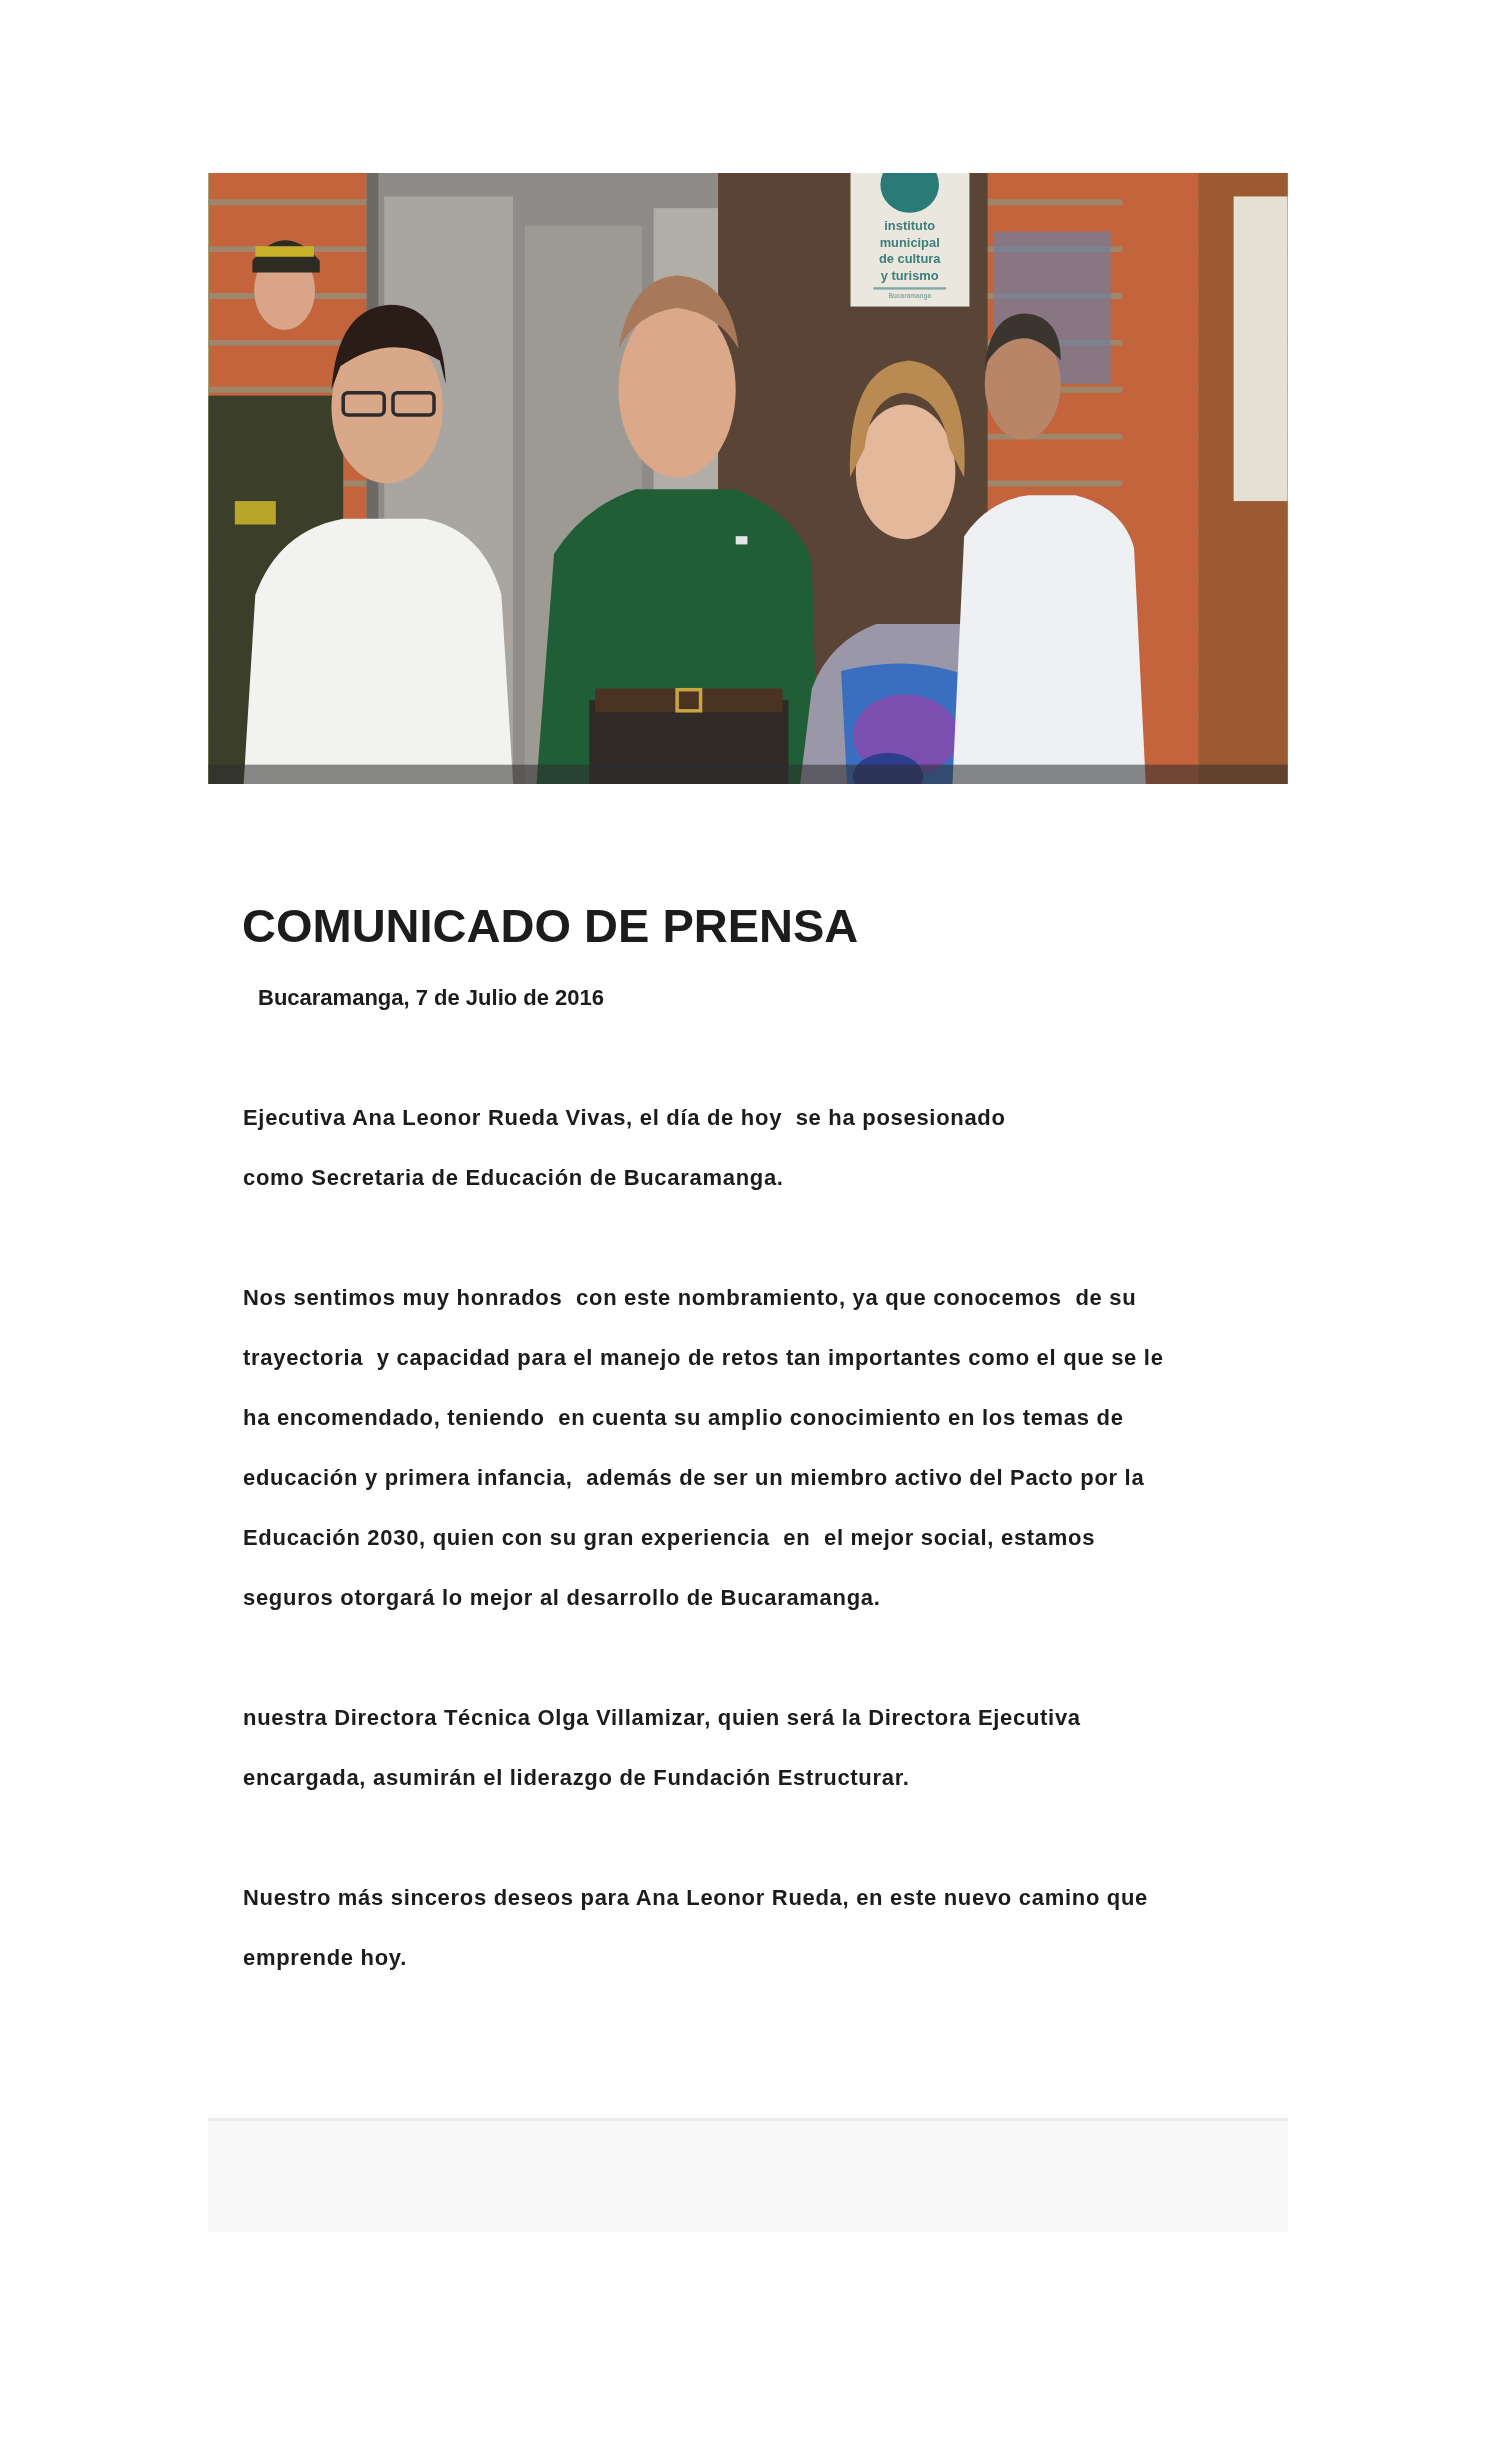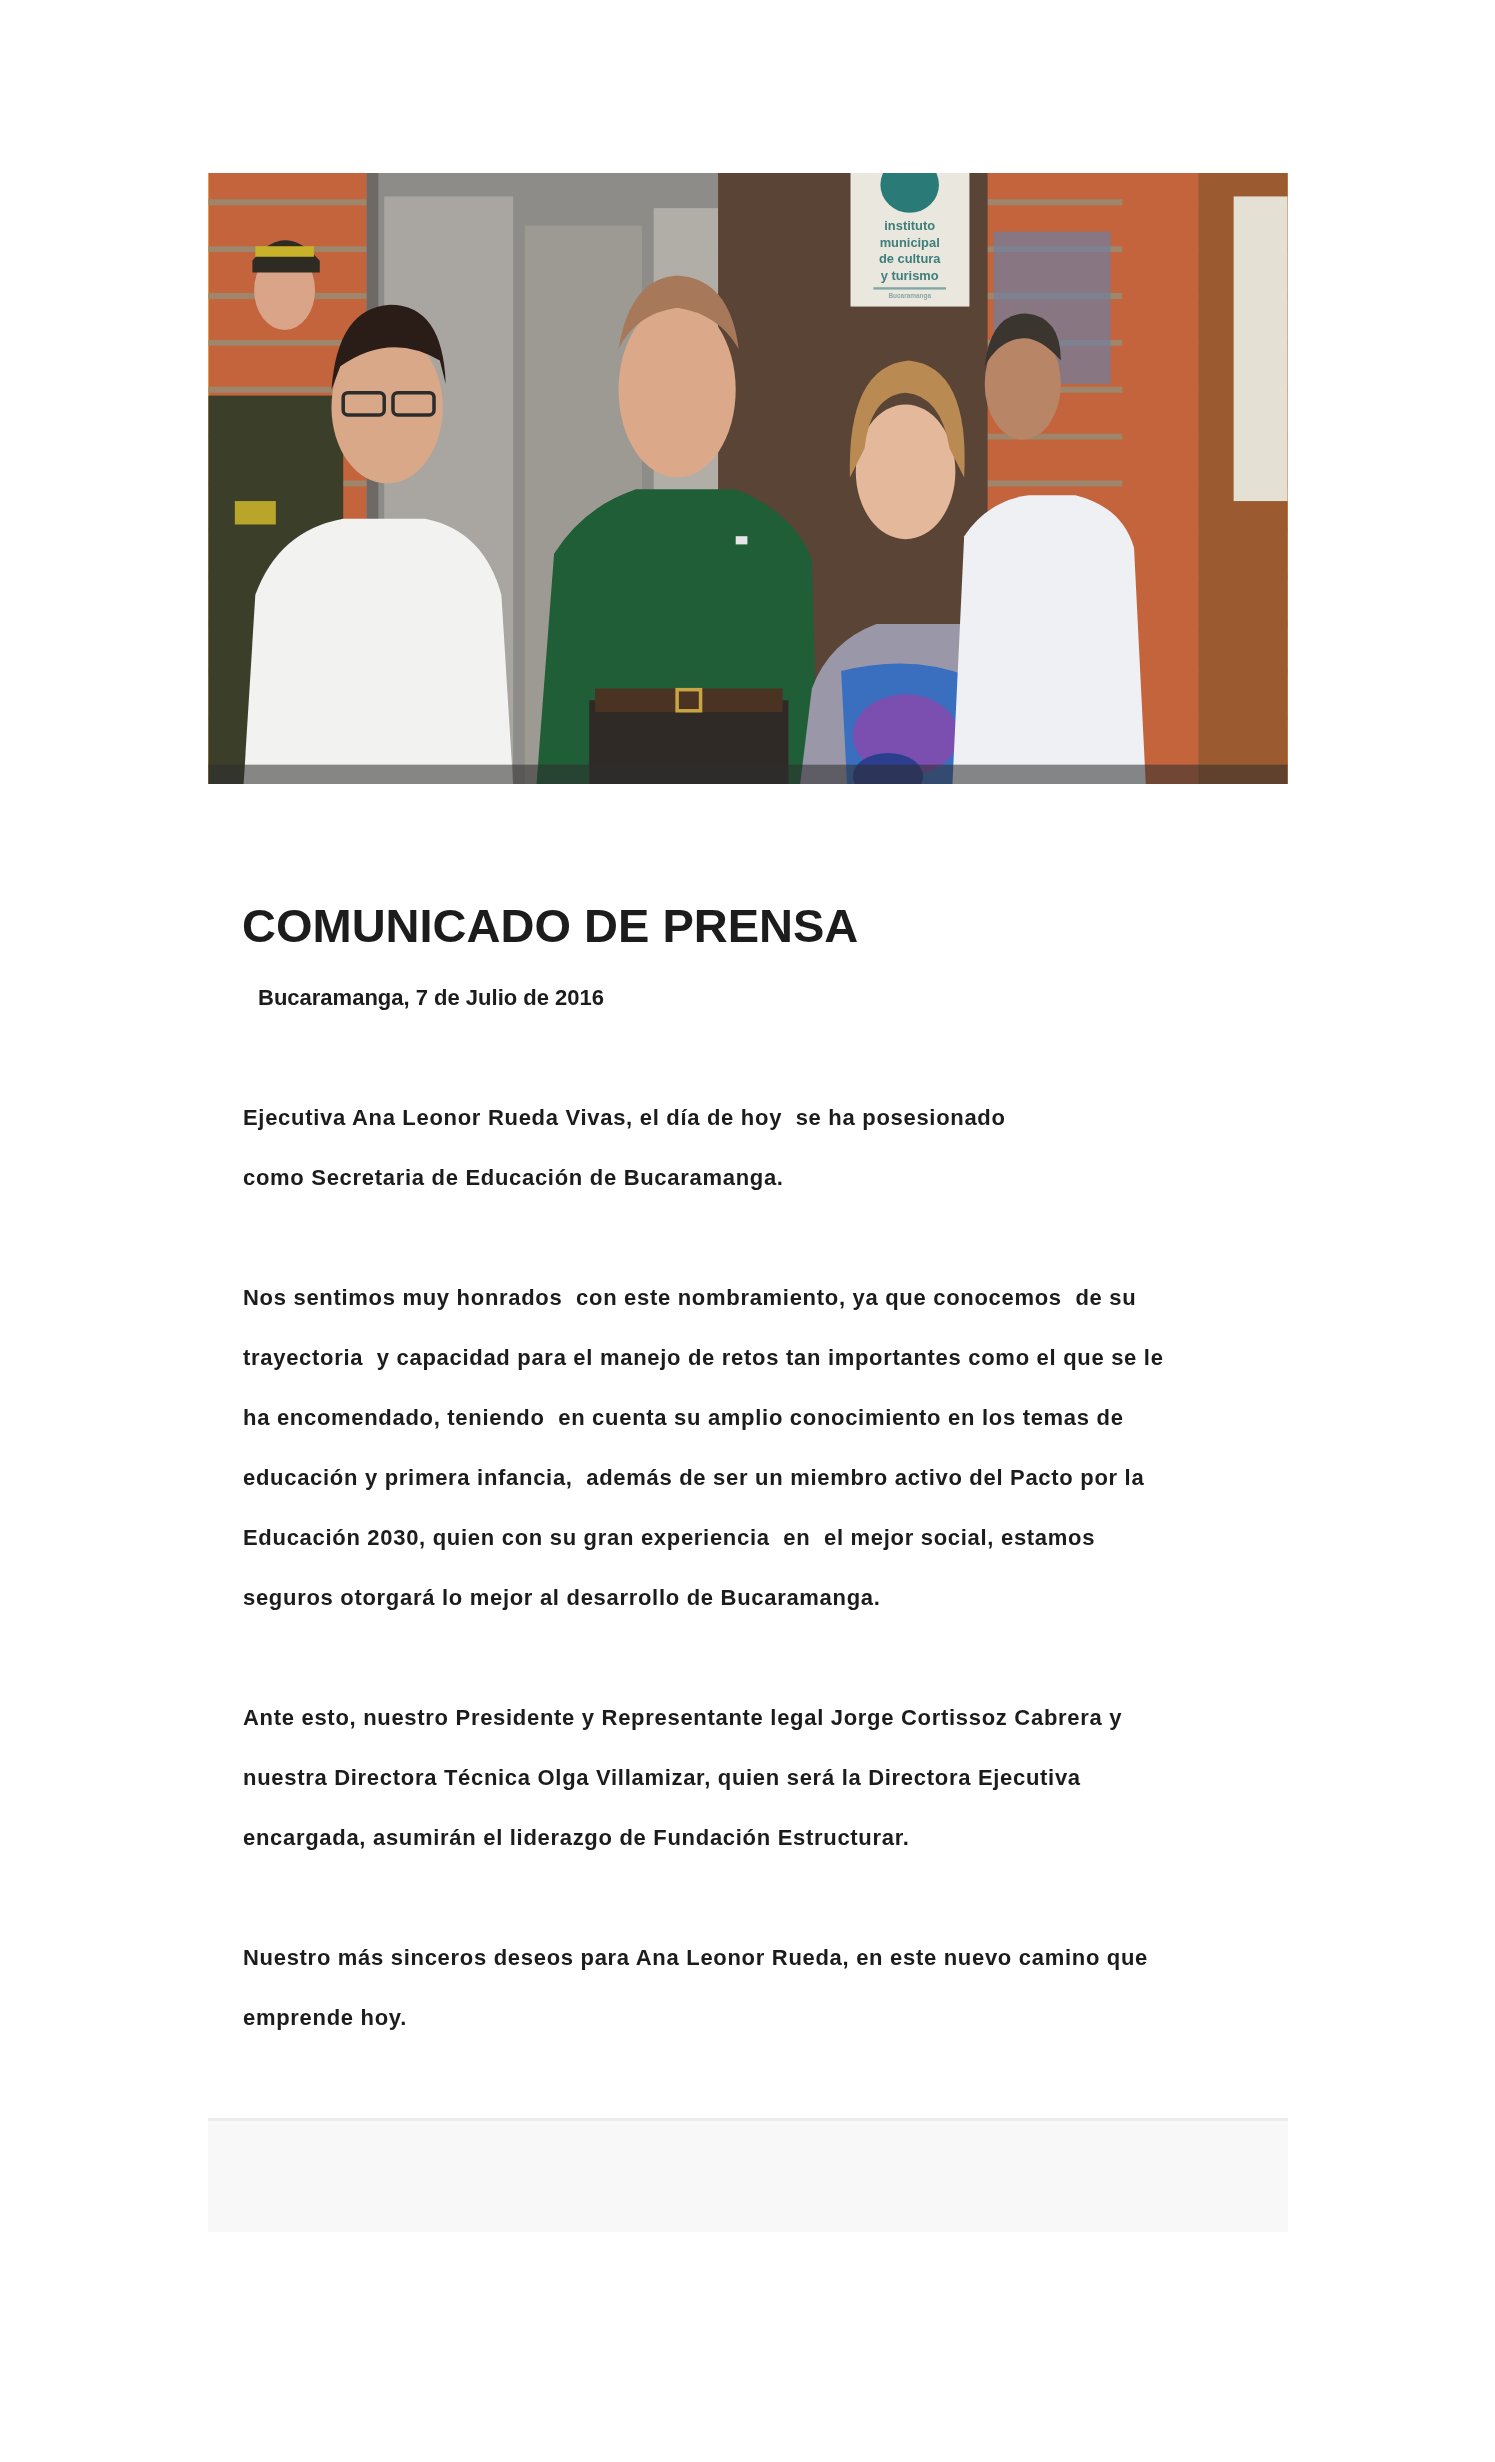--- a/index.html
+++ b/index.html
@@ -1,20 +1,20 @@
 <!DOCTYPE html>
 <html style="font-size:9.4px"><head>
 <meta charset="utf-8">
 <style>
   html, body { margin: 0; padding: 0; background: #ffffff; }
   body { width: 1495px; height: 2462px; position: relative; overflow: hidden;
          font-family: "Liberation Sans", sans-serif; color: #1c1c1c; }
 
   .photo { position: absolute; left: 208px; top: 173px; width: 1080px; height: 611px; overflow: hidden;
-           background: #fde047; }
+           background: #86efac; }
   .photo svg { display: block; width: 1080px; height: 611px; }
 
   .title { position: absolute; left: 242px; top: 899px; margin: 0;
            font-size: 47px; line-height: 53px; font-weight: 700; white-space: nowrap; color: #1c1c1c; }
   .date { position: absolute; left: 258px; top: 985px; margin: 0;
           font-size: 22px; line-height: 26px; font-weight: 700; white-space: nowrap; color: #1c1c1c; }
 
   .body { position: absolute; left: 243px; top: 1088px; width: 1044px; }
   .para { margin: 0 0 60px 0; }
   .line { display: block; font-size: 22px; line-height: 60px; font-weight: 700;
@@ -126,21 +126,20 @@
   </p>
   <p class="para">
     <span class="line">Nos sentimos muy honrados  con este nombramiento, ya que conocemos  de su</span>
     <span class="line">trayectoria  y capacidad para el manejo de retos tan importantes como el que se le</span>
     <span class="line">ha encomendado, teniendo  en cuenta su amplio conocimiento en los temas de</span>
     <span class="line">educación y primera infancia,  además de ser un miembro activo del Pacto por la</span>
     <span class="line">Educación 2030, quien con su gran experiencia  en  el mejor social, estamos</span>
     <span class="line">seguros otorgará lo mejor al desarrollo de Bucaramanga.</span>
   </p>
   <p class="para">
-    <span class="line">Ante esto, nuestro Presidente y Representante legal Jorge Cortissoz Cabrera y</span>
     <span class="line">nuestra Directora Técnica Olga Villamizar, quien será la Directora Ejecutiva</span>
     <span class="line">encargada, asumirán el liderazgo de Fundación Estructurar.</span>
   </p>
   <p class="para">
     <span class="line">Nuestro más sinceros deseos para Ana Leonor Rueda, en este nuevo camino que</span>
     <span class="line">emprende hoy.</span>
   </p>
 </div>
 
 <div class="footer-panel"></div>

